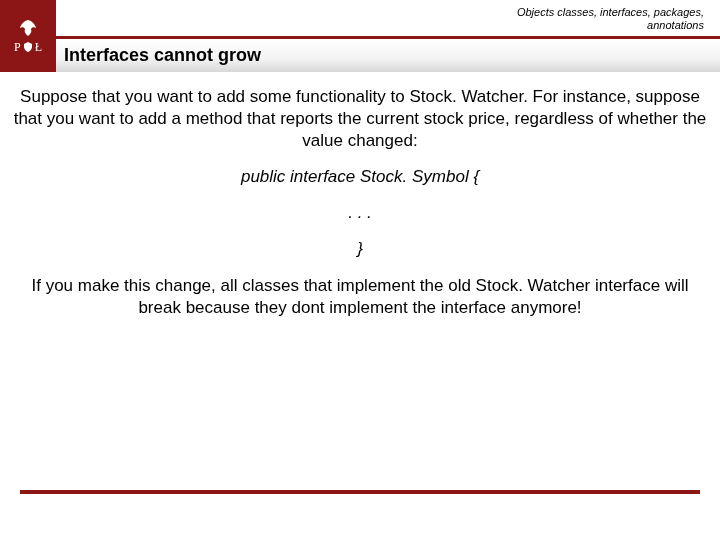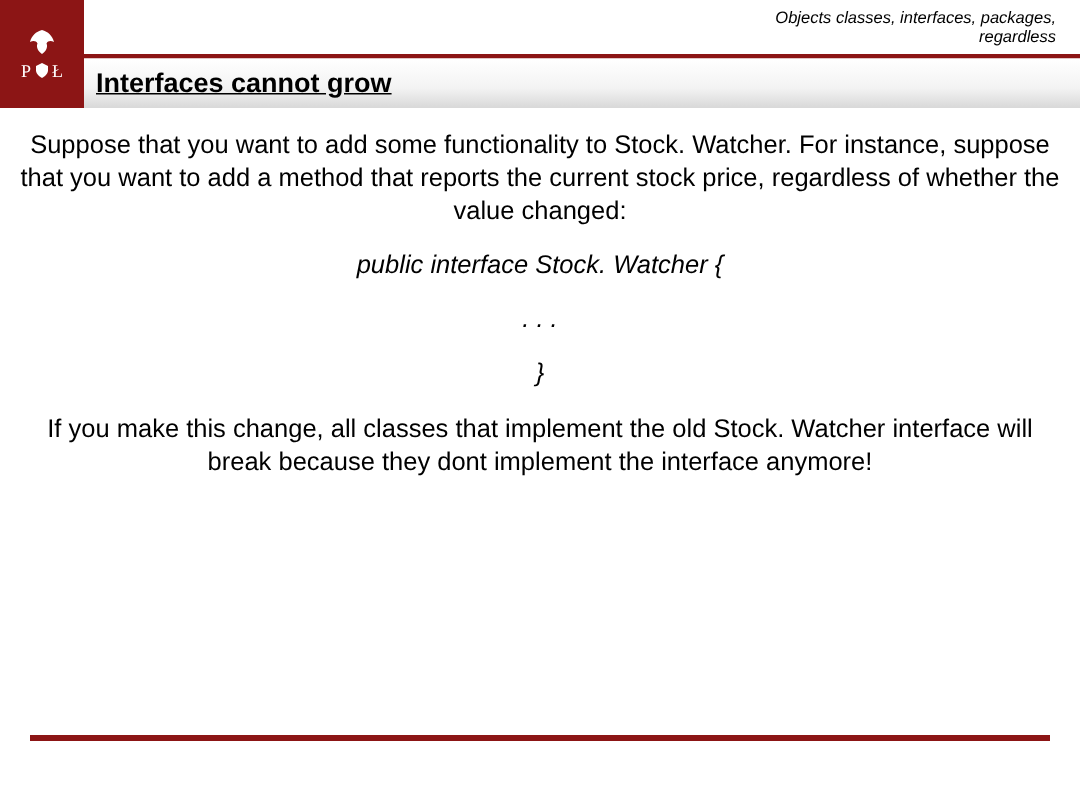--- a/index.html
+++ b/index.html
@@ -6,36 +6,36 @@
   html, body { width: 720px; height: 540px; font-family: Arial, Helvetica, sans-serif; background: #fff; color: #000; }
   .slide { width: 720px; height: 540px; position: relative; }
   .header { position: relative; height: 72px; }
   .breadcrumb { position: absolute; top: 6px; right: 16px; font-size: 11px; font-style: italic; text-align: right; line-height: 1.15; }
   .redline-top { position: absolute; left: 0; right: 0; top: 36px; height: 3px; background: #8c1515; }
   .logo { position: absolute; left: 0; top: 0; width: 56px; height: 72px; background: #8c1515; color: #fff; display: flex; flex-direction: column; align-items: center; justify-content: center; }
   .logo .eagle { width: 24px; height: 20px; }
   .logo .letters { display: flex; gap: 2px; align-items: center; font-family: Georgia, 'Times New Roman', serif; font-size: 12px; margin-top: 2px; }
   .logo .letters svg { width: 10px; height: 10px; }
   .title-bar { position: absolute; left: 56px; right: 0; top: 39px; height: 33px; display: flex; align-items: center; padding-left: 8px;
-               background: linear-gradient(to bottom, #ffffff 0%, #f3f3f3 60%, #d8d8d8 100%); text-decoration: underline; }
+               background: linear-gradient(to bottom, #ffffff 0%, #f3f3f3 60%, #d8d8d8 100%); }
   .title-bar .title { font-size: 18px; font-weight: bold; }
   .content { padding: 14px 10px 0 10px; font-size: 17px; line-height: 1.3; text-align: center; }
   .content p { margin-bottom: 14px; }
   .code { font-style: italic; }
   .footer-line { position: absolute; left: 20px; right: 20px; bottom: 46px; height: 4px; background: #8c1515; }
   .bold { font-weight: normal; }
 </style>
 </head>
 <body>
 
 <div class="slide">
   <div class="header">
     <div class="breadcrumb">
       <div>Objects classes, interfaces, packages,</div>
-      <div>regardless</div>
+      <div>annotations</div>
     </div>
     <div class="redline-top"></div>
     <div class="logo">
       <svg class="eagle" viewBox="0 0 24 20">
         <path fill="#fff" d="M12 2 C8 3 5 6 4 10 C6 9 8 9 9 11 C8 13 9 16 12 18 C15 16 16 13 15 11 C16 9 18 9 20 10 C19 6 16 3 12 2 Z"></path>
       </svg>
       <div class="letters">
         <span>P</span>
         <svg viewBox="0 0 10 10">
             <path fill="#fff" d="M5 0 L9 2 V5 C9 8 5 10 5 10 C5 10 1 8 1 5 V2 Z"></path>
@@ -43,20 +43,20 @@
         <span>Ł</span>
       </div>
     </div>
     <div class="title-bar">
       <div class="title">Interfaces cannot grow</div>
     </div>
   </div>
 
   <div class="content">
     <p>Suppose that you want to add some functionality to Stock. Watcher. For instance, suppose that you want to add a method that reports the current stock price, regardless of whether the value changed:</p>
-    <p class="code">public interface Stock. Watcher {</p>
+    <p class="code">public interface Stock. Symbol {</p>
     <p class="code">. . .</p>
     <p class="code"> }</p>
     <p class="bold">If you make this change, all classes that implement the old Stock. Watcher interface will break because they dont implement the interface anymore!</p>
   </div>
 
   <div class="footer-line"></div>
 </div>
 
 </body></html>

